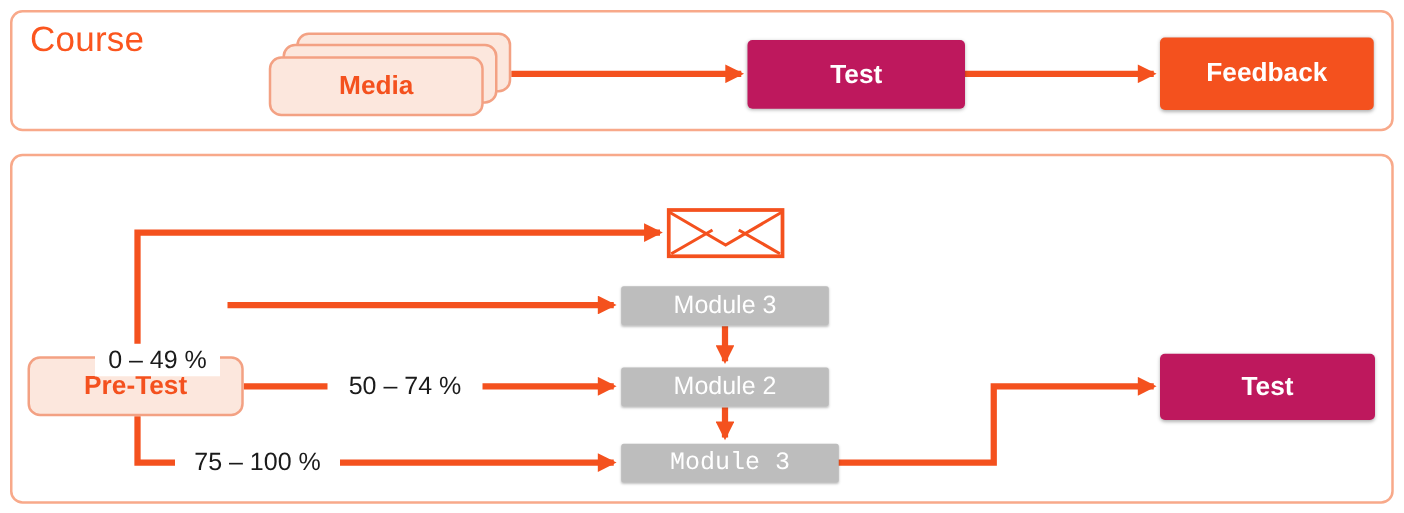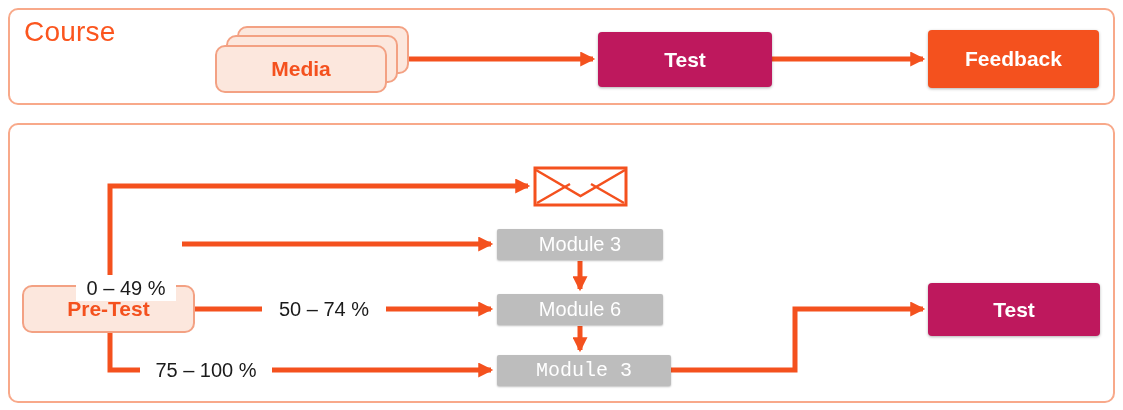--- a/index.html
+++ b/index.html
@@ -148,21 +148,21 @@
     </div>
 
     <div class="range-label" style="left:76px; top:231px; width:100px;margin-top:44px;">0 – 49 %</div>
     <div class="range-label" style="left:262px; top:296px; width:124px;">50 – 74 %</div>
     <div class="range-label" style="left:140px; top:357px; width:132px;">75 – 100 %</div>
 
     <div class="box module-box" style="left:497px; top:229px; width:166px; height:31px;">
       <span>Module 3</span>
     </div>
     <div class="box module-box" style="left:497px; top:294px; width:166px; height:31px;">
-      <span>Module 6</span>
+      <span>Module 2</span>
     </div>
     <div class="box module-box" style="left:497px; top:355px; width:174px; height:31px;font-family:Liberation Mono, monospace;">
       <span>Module 3</span>
     </div>
 
     <div class="box dark-box" style="left:928px; top:283px; width:172px; height:53px;">
       <span>Test</span>
     </div>
 
   </div>

